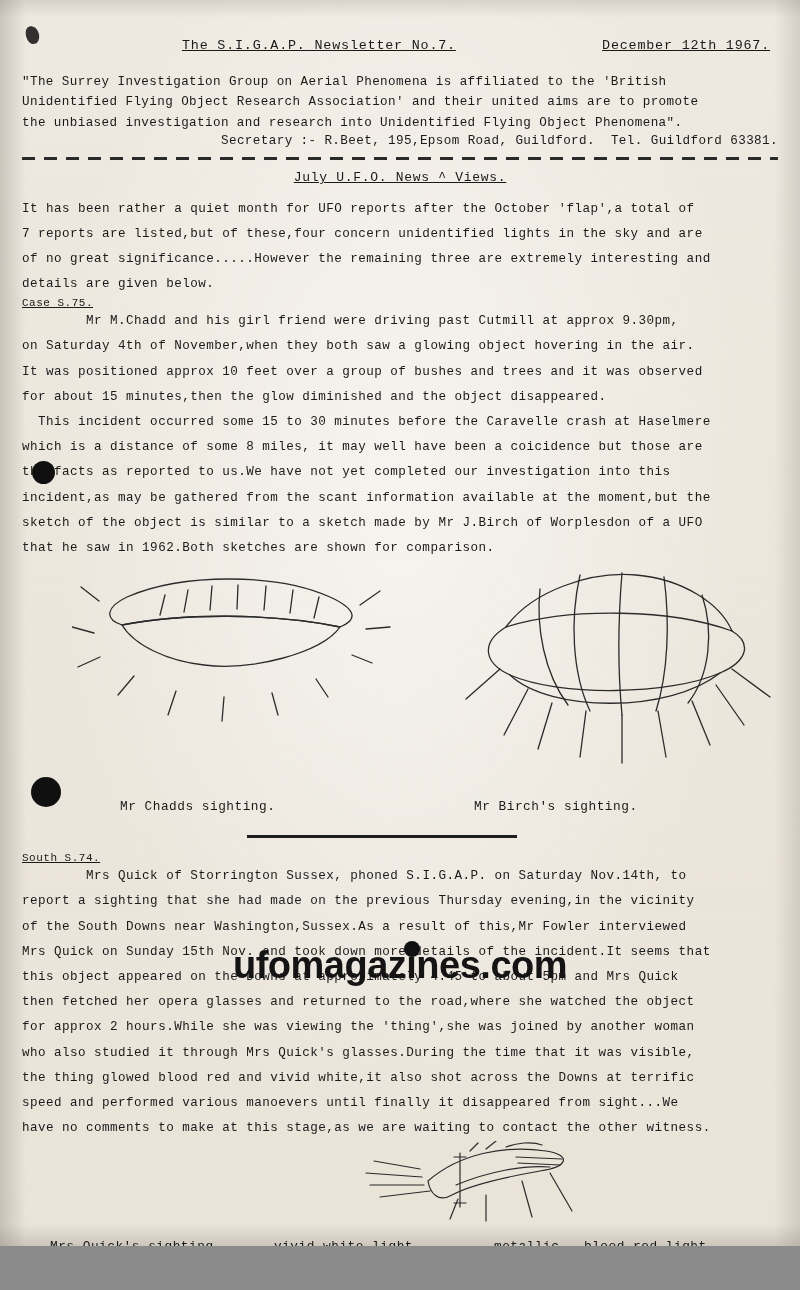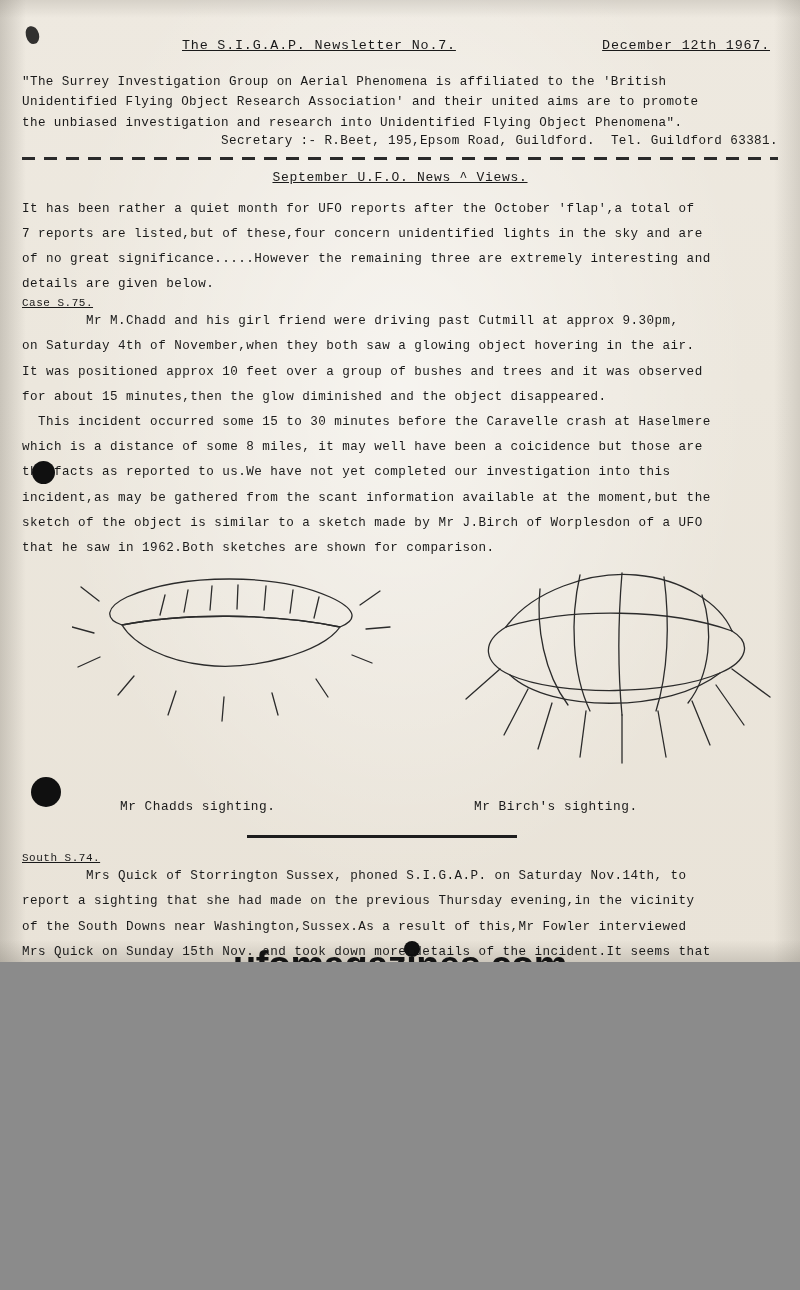--- a/index.html
+++ b/index.html
@@ -3,21 +3,21 @@
 <meta charset="utf-8">
 <style>
   html, body {
     margin: 0;
     padding: 0;
     background: #8b8b8b;
   }
   #page {
     position: relative;
     width: 800px;
-    height: 962px;
+    height: 1246px;
     background: #efeae1;
     overflow: hidden;
     font-family: "Liberation Mono", "DejaVu Sans Mono", monospace;
     color: #1a1a1a;
   }
   
   #paper-texture {
     position: absolute;
     inset: 0;
     background:
@@ -192,21 +192,21 @@
       <div class="hdr-date">December 12th 1967.</div>
     </div>
 
     <div class="blurb">"The Surrey Investigation Group on Aerial Phenomena is affiliated to the 'British
 Unidentified Flying Object Research Association' and their united aims are to promote
 the unbiased investigation and research into Unidentified Flying Object Phenomena".</div>
     <div class="secretary">Secretary :- R.Beet, 195,Epsom Road, Guildford.  Tel. Guildford 63381.</div>
 
     <div class="dashrule"></div>
 
-    <div class="section-head">September U.F.O. News ^ Views.</div>
+    <div class="section-head">July U.F.O. News ^ Views.</div>
 
     <div class="txt tight">It has been rather a quiet month for UFO reports after the October 'flap',a total of
 7 reports are listed,but of these,four concern unidentified lights in the sky and are
 of no great significance.....However the remaining three are extremely interesting and
 details are given below.</div>
 
     <div class="case-label">Case S.75.</div>
 
     <div class="txt spaced">        Mr M.Chadd and his girl friend were driving past Cutmill at approx 9.30pm,
 on Saturday 4th of November,when they both saw a glowing object hovering in the air.

